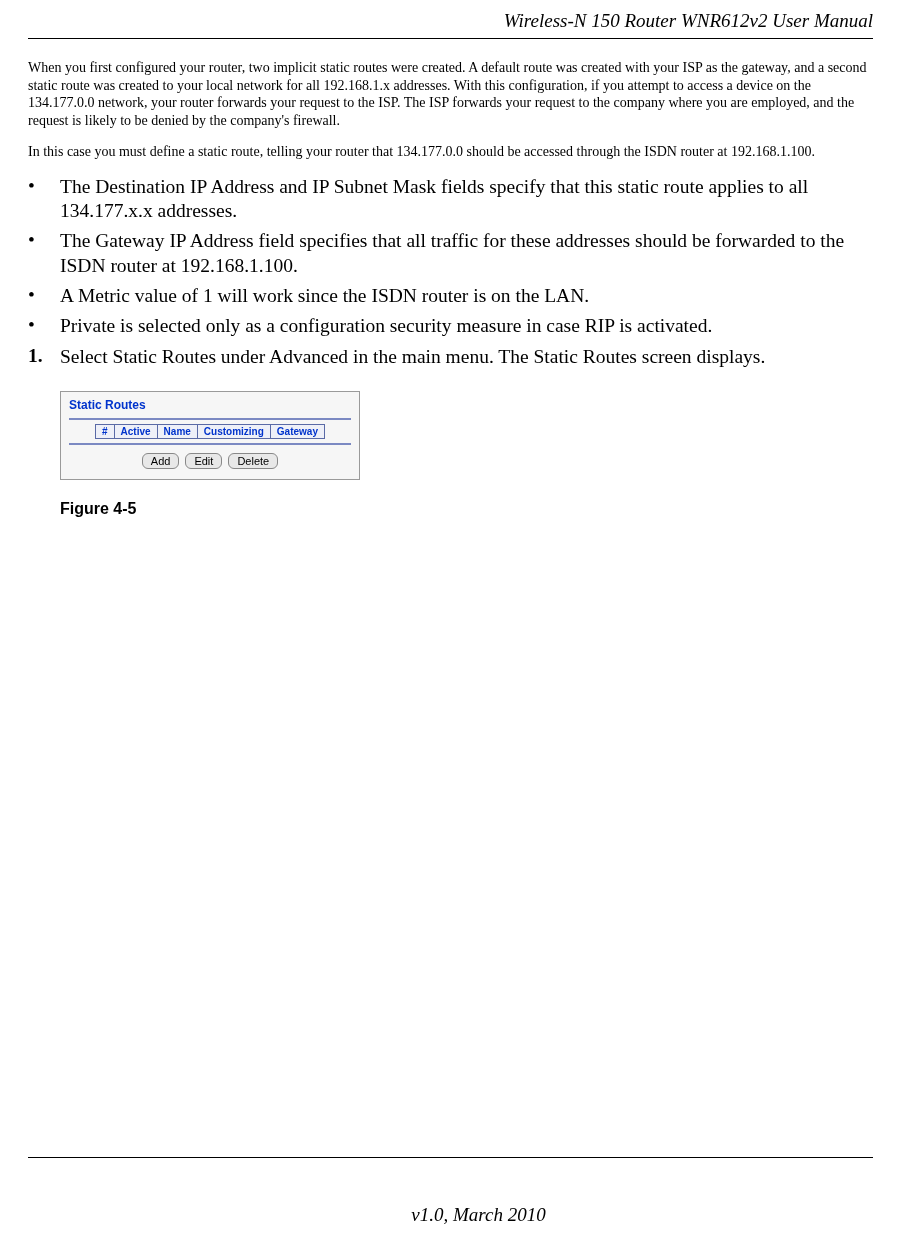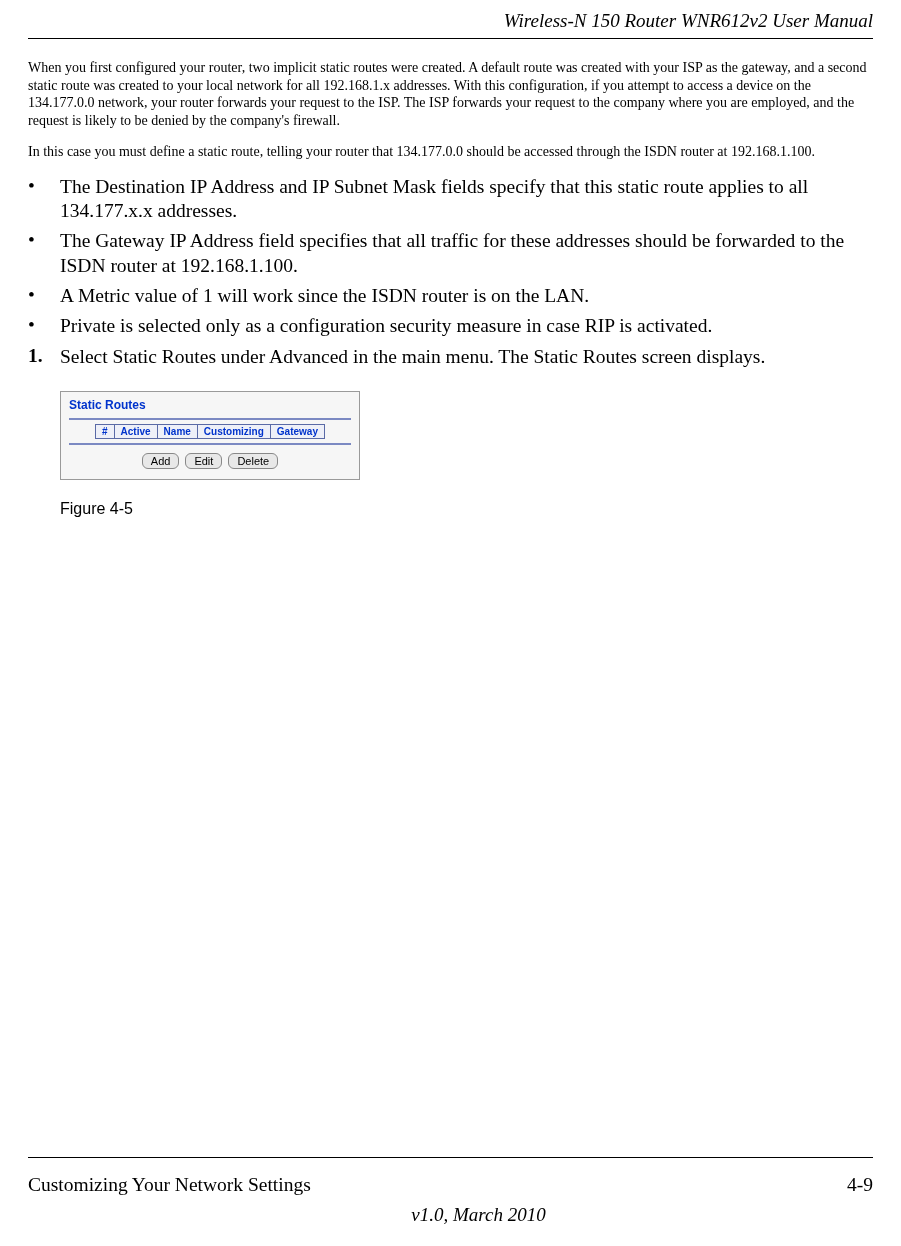--- a/index.html
+++ b/index.html
@@ -105,21 +105,21 @@
       padding: 1px 8px;
       margin: 0 1px;
       background: #e8e8e8;
       border: 1px solid #888;
       border-radius: 6px;
       cursor: pointer;
     }
     .figure-caption {
       font-family: Arial, Helvetica, sans-serif;
       font-size: 16px;
-      font-weight: normal;
+      font-weight: bold;
       margin: 20px 0 0 32px;
     }
     
     .footer-rule {
       border: none;
       border-top: 1.5px solid #000;
       position: absolute;
       bottom: 80px;
       left: 28px;
       right: 28px;
@@ -205,18 +205,14 @@
     <div class="btn-row">
       <button>Add</button>
       <button>Edit</button>
       <button>Delete</button>
     </div>
   </div>
 
   <div class="figure-caption">Figure 4-5</div>
 
   <hr class="footer-rule">
-  <div class="footer-row">
-    <span>Customizing Your Network Settings</span>
-    <span class="right">4-9</span>
-  </div>
   <div class="footer-version">v1.0, March 2010</div>
 </div>
 
 </body></html>

